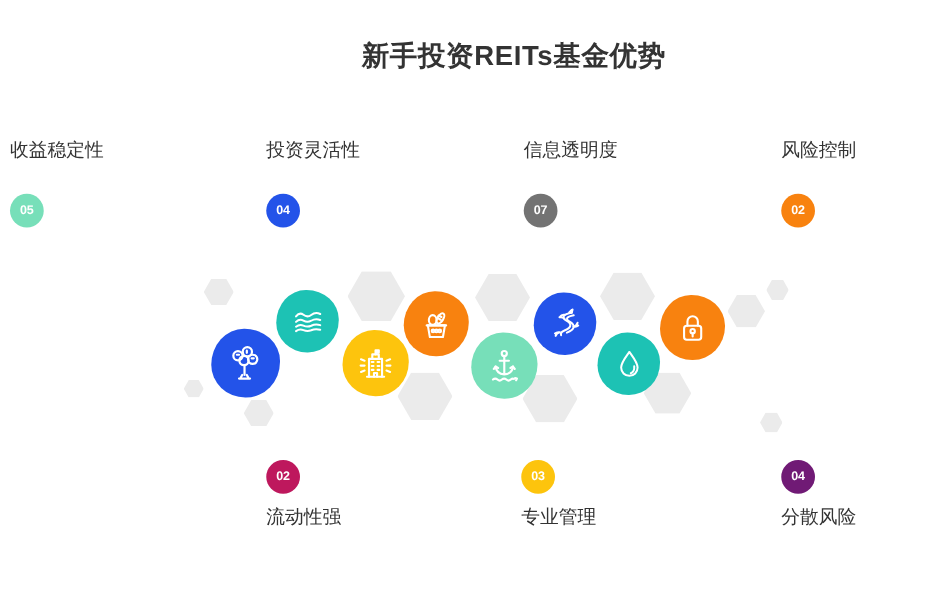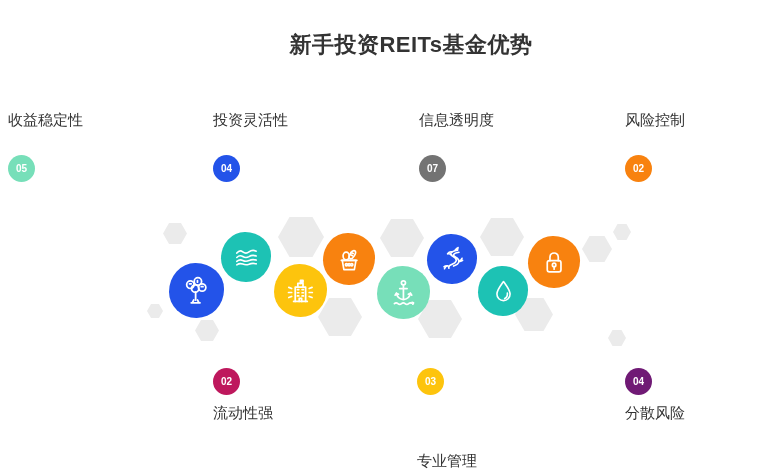--- a/index.html
+++ b/index.html
@@ -160,21 +160,21 @@
         <circle cx="12" cy="14.1" r="1.3"></circle>
         <path d="M12 15.4 V17.3"></path>
       </g>
     </svg>
   </div>
 
   <div class="col bottom-col" style="left:213px;top:368px;">
     <div class="num-circle" style="background-color: #be185d;">02</div>
     <div class="item-label">流动性强</div>
   </div>
-  <div class="col bottom-col" style="left:417px;top:368px;gap:48px;">
+  <div class="col bottom-col" style="left:417px;top:368px;">
     <div class="num-circle" style="background-color: rgb(253, 196, 13);">03</div>
     <div class="item-label">专业管理</div>
   </div>
   <div class="col bottom-col" style="left:625px;top:368px;">
     <div class="num-circle" style="background-color: #701a75;">04</div>
     <div class="item-label">分散风险</div>
   </div>
 
 </div>
 

